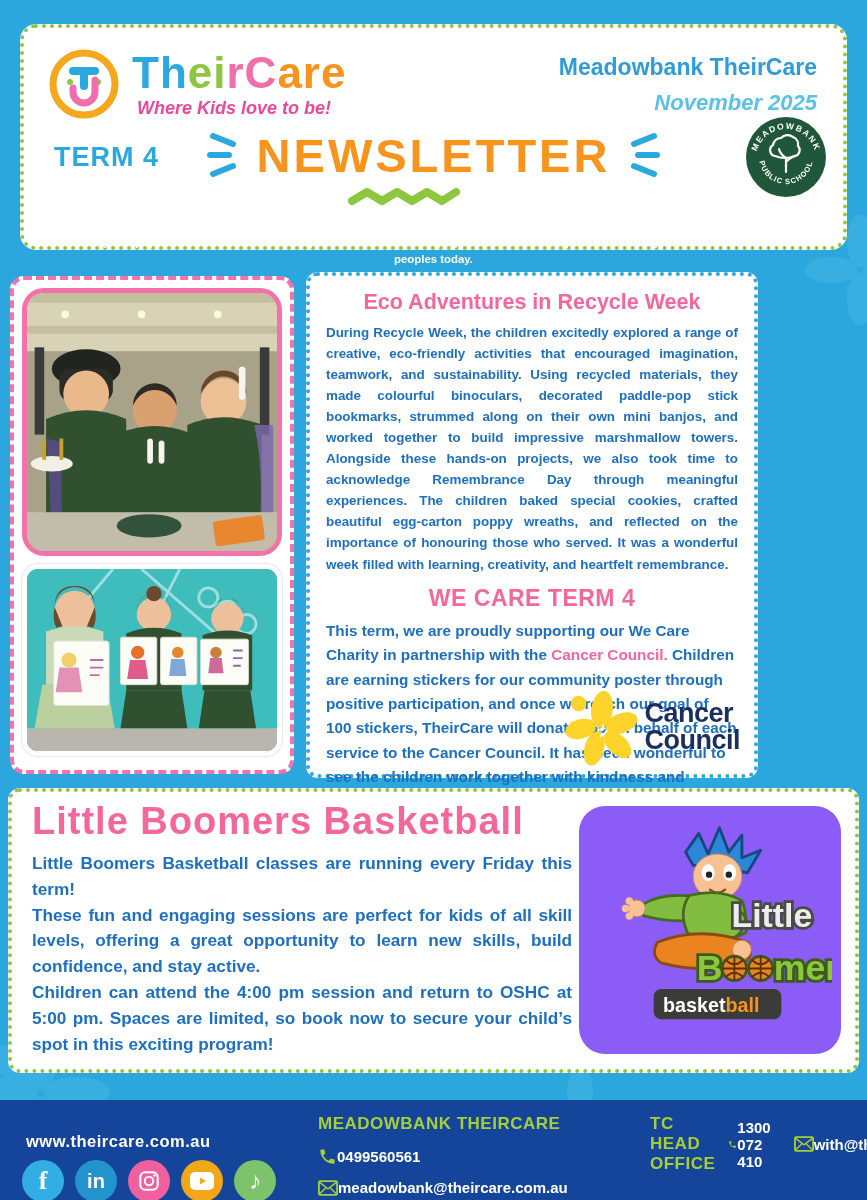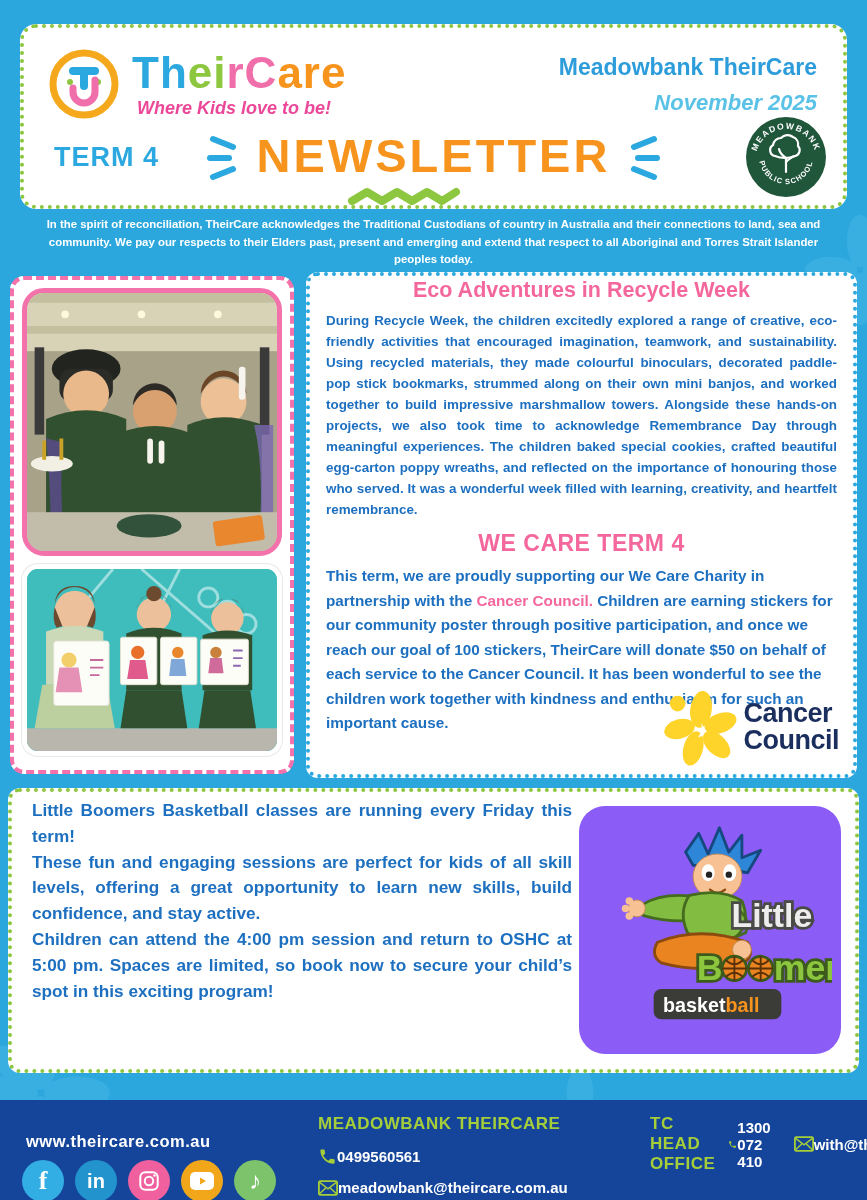--- a/index.html
+++ b/index.html
@@ -1,47 +1,47 @@
 <!DOCTYPE html>
 <html><head>
 <meta charset="utf-8">
 <style>
   * { margin:0; padding:0; box-sizing:border-box; }
   body { font-family:"Liberation Sans","DejaVu Sans",sans-serif; background:#555; }
   .page { position:relative; width:867px; height:1200px; background:#2BA7DE; overflow:hidden; margin:0 auto; }
   .bgflower { position:absolute; opacity:.55; }
 
   
-  .header-card { position:absolute; left:20px; top:24px; width:827px; height:185px;
+  .header-card { position:absolute; left:20px; top:24px; width:827px; height:226px;
     background:#fff; border:4px dotted #8DC63F; border-radius:16px; }
   .tc-badge { position:absolute; left:22px; top:18px; }
   .wordmark { position:absolute; left:108px; top:20px; font-size:44px; font-weight:800; letter-spacing:1px; }
   .wm-blue{color:#2BA8DF}.wm-green{color:#8DC63F}.wm-pink{color:#F06EA9}.wm-orange{color:#F7941D}
   .tagline { position:absolute; left:113px; top:70px; font-size:18px; font-weight:700; font-style:italic; color:#ec4899; }
   .hdr-service { position:absolute; right:26px; top:26px; font-size:23px; font-weight:800; color:#2D9CDB; }
   .hdr-date { position:absolute; right:26px; top:62px; font-size:22px; font-weight:800; color:#5BC2E7;font-style:italic; }
   .term { position:absolute; left:30px; top:114px; font-size:27px; font-weight:800; color:#2BA8DF; letter-spacing:1px; }
-  .newsletter-wrap { position:absolute; left:120px; right:120px; top:100px; display:flex; align-items:flex-end; justify-content:center; gap:16px; }
+  .newsletter-wrap { position:absolute; left:120px; right:120px; top:100px; display:flex; align-items:flex-start; justify-content:center; gap:16px; }
   .newsletter-title { font-size:47px; font-weight:800; color:#F7941D; letter-spacing:3px; }
   .zigzag { position:absolute; left:0; right:60px; top:158px; text-align:center; }
   .school-logo { position:absolute; right:14px; top:86px; }
 
   
   .ack { position:absolute; left:36px; right:36px; top:216px; text-align:center;
     color:#fff; font-size:11.4px; line-height:1.55; font-weight:700; }
 
   
   .photos-card { position:absolute; left:10px; top:276px; width:284px; height:498px;
     background:#fff; border:4px dashed #F472AC; border-radius:14px; padding:8px; }
   .photo1 { width:100%; height:268px; border:5px solid #F472AC; border-radius:22px; overflow:hidden; background:#CFC9AC; }
   .photo2 { width:100%; height:192px; margin-top:8px; border:5px solid #fff; box-shadow:0 0 0 1px #e8e8e8; border-radius:16px; overflow:hidden; background:#3FBDBD; }
   .photo1 svg,.photo2 svg{ display:block; width:100%; height:100%; }
 
-  .article-card { position:absolute; left:306px; top:272px; width:551px; height:506px;
-    background:#fff; border:4px dotted #2BA8DF; border-radius:12px; padding:0 16px; }
+  .article-card { position:absolute; left:306px; top:272px; width:452px; height:506px;
+    background:#fff; border:4px dotted #2BA8DF; border-radius:12px; padding:12px 16px; }
   .eco-title { text-align:center; font-size:21.5px; font-weight:800; color:#F4679D; margin:2px 0 7px; }
   .eco-body { font-size:13.4px; font-weight:700; color:#1D6FC0; text-align:justify; line-height:1.57; }
   .wecare-title { text-align:center; font-size:23px; font-weight:800; color:#F4679D; margin:10px 0 7px; letter-spacing:.5px; }
   .wecare-body { font-size:15.3px; font-weight:700; color:#1D6FC0; line-height:1.6; }
   .wecare-highlight { color:#F4679D; }
   .cancer-logo { position:absolute; right:14px; bottom:8px; display:flex; align-items:center; gap:4px; }
   .cancer-text { font-size:27px; font-weight:800; color:#1B2F5E; line-height:1.0; letter-spacing:-.5px; }
 
   
   .boomers-card { position:absolute; left:8px; top:788px; width:851px; height:285px;
@@ -252,20 +252,21 @@
         <path d="M40 36 l4 6 -7 2 6 4 -6 3 3 -6 -6 -3 7 -1 z" fill="#fff"></path>
       </svg>
       <div class="cancer-text">
         <div>Cancer</div>
         <div>Council</div>
       </div>
     </div>
   </div>
 
   <div class="boomers-card">
+    <div class="boomers-title">Little Boomers Basketball</div>
     <div class="boomers-text">
       <p>Little Boomers Basketball classes are running every Friday this term!</p>
       <p>These fun and engaging sessions are perfect for kids of all skill levels, offering a great opportunity to learn new skills, build confidence, and stay active.</p>
       <p>Children can attend the 4:00 pm session and return to OSHC at 5:00 pm. Spaces are limited, so book now to secure your child’s spot in this exciting program!</p>
     </div>
     <div class="boomers-logo-card">
       <svg width="244" height="226" viewBox="0 0 260 238">
 
         <path d="M104 36 L118 16 L128 38 L140 10 L150 36 L164 18 L164 42 L184 34 L170 58 L138 52 L112 50 Z" fill="#2E86D8" stroke="#16477F" stroke-width="3" stroke-linejoin="round"></path>
 

